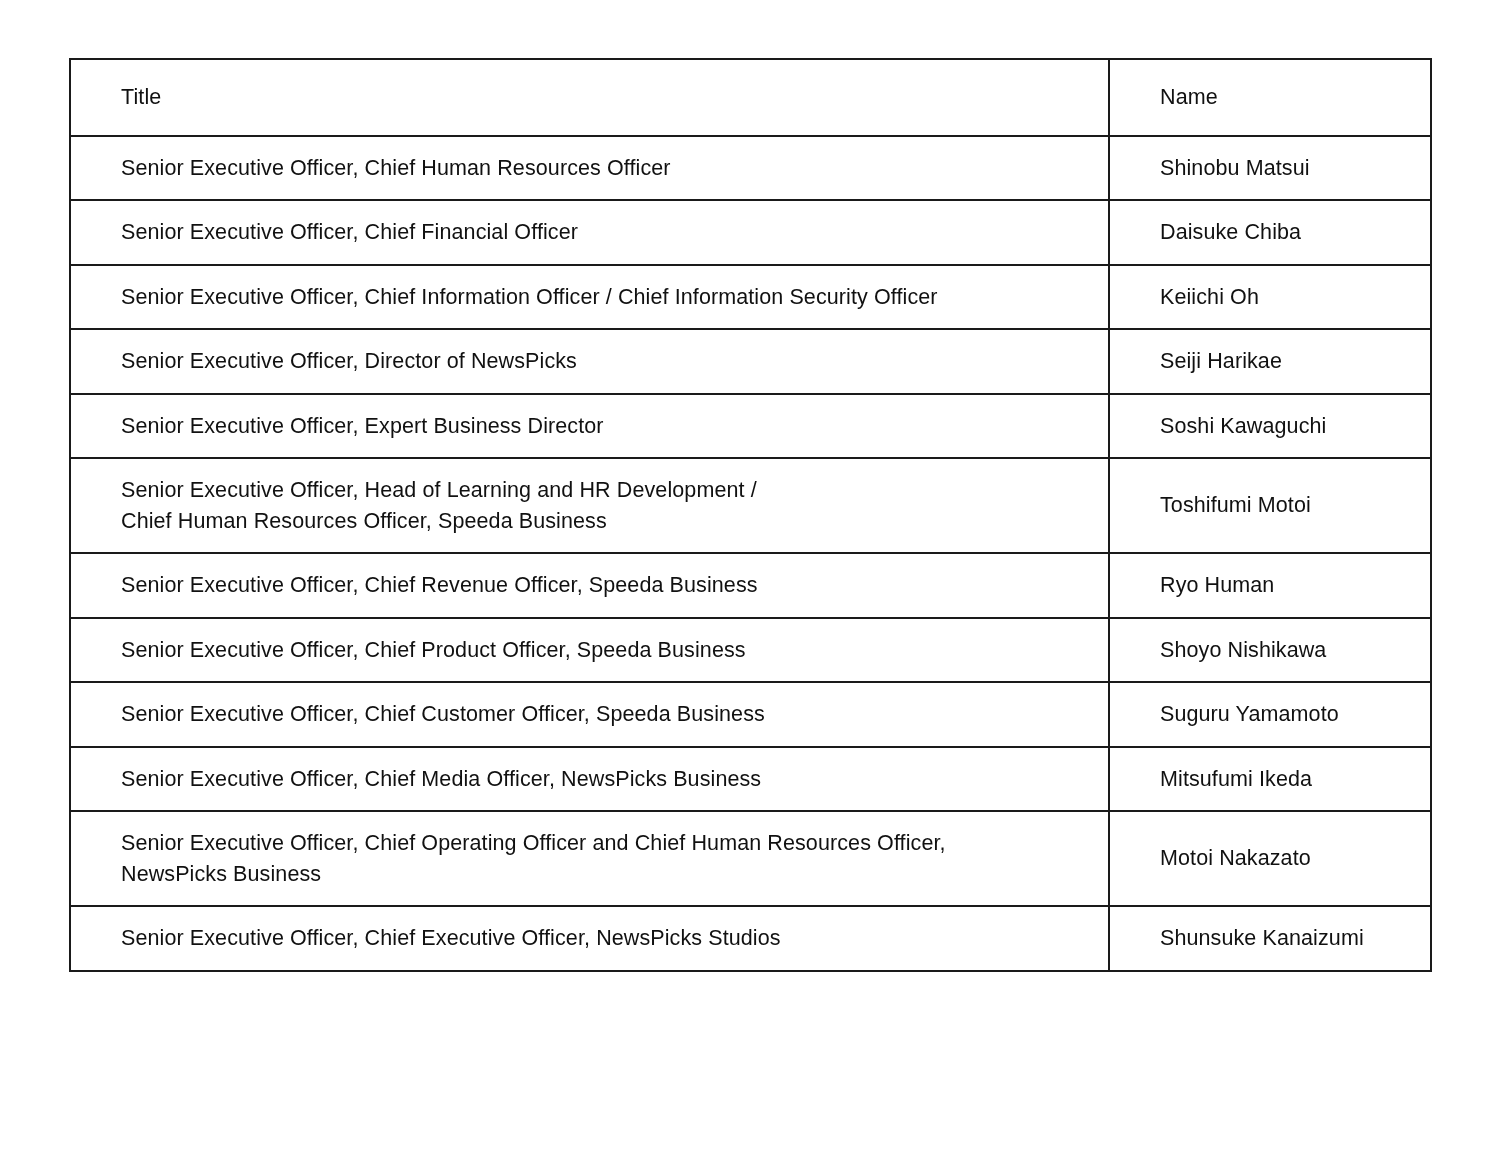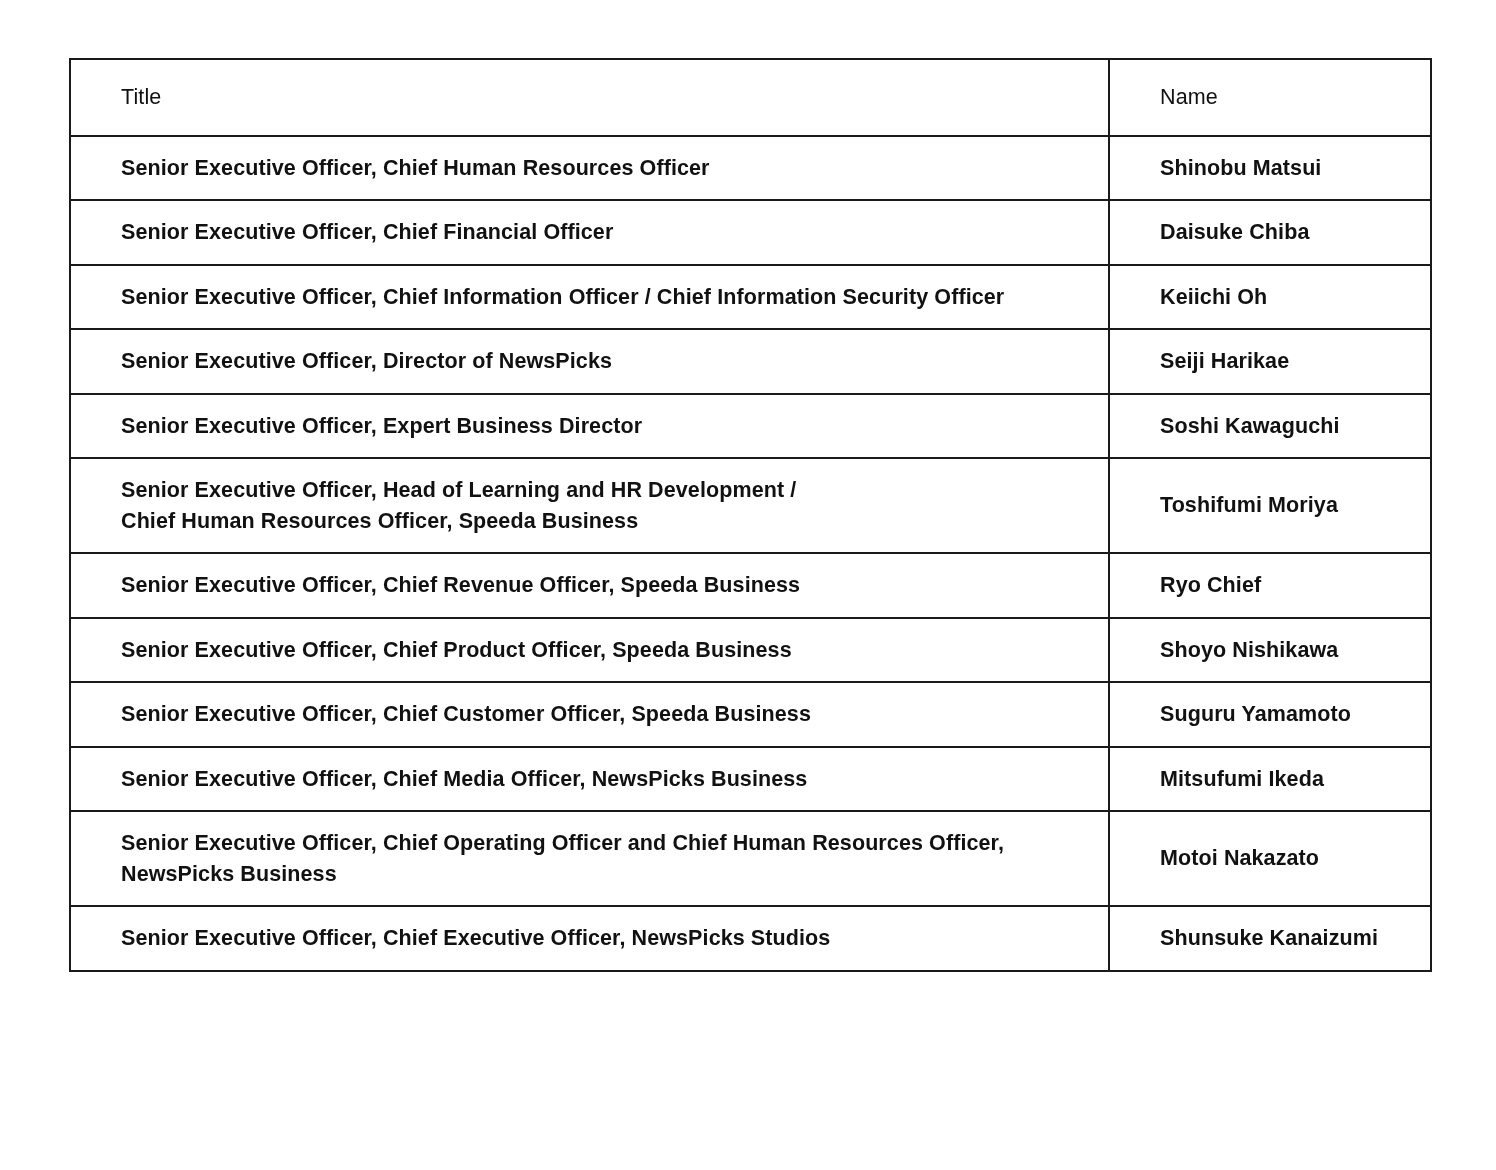--- a/index.html
+++ b/index.html
@@ -33,21 +33,21 @@
   }
   table.officers col.col-title { width: 1039px; }
   table.officers col.col-name  { width: 322px; }
 
   table.officers th,
   table.officers td {
     border: 2px solid #1a1a1a;
     vertical-align: middle;
     padding: 16px 0 16px 50px;
     font-size: 21.5px;
-    font-weight: 700;
+    font-weight: 400;
     line-height: 1.42;
     letter-spacing: 0.1px;
     text-align: left;
   }
   table.officers th {
     font-weight: 400;
   }
   table.officers tr.head th {
     padding-top: 22px;
     padding-bottom: 22px;
@@ -105,27 +105,27 @@
           <td class="title">
               <span class="line2">Senior Executive Officer, Expert Business Director</span>
             </td>
           <td class="name">Soshi Kawaguchi</td>
         </tr>
         <tr>
           <td class="title">
             <span class="line2">Senior Executive Officer, Head of Learning and HR Development /</span>
             <span class="line2">Chief Human Resources Officer, Speeda Business</span>
           </td>
-          <td class="name">Toshifumi Moriya</td>
+          <td class="name">Toshifumi Motoi</td>
         </tr>
         <tr>
           <td class="title">
               <span class="line2">Senior Executive Officer, Chief Revenue Officer, Speeda Business</span>
             </td>
-          <td class="name">Ryo Chief</td>
+          <td class="name">Ryo Human</td>
         </tr>
         <tr>
           <td class="title">
               <span class="line2">Senior Executive Officer, Chief Product Officer, Speeda Business</span>
             </td>
           <td class="name">Shoyo Nishikawa</td>
         </tr>
         <tr>
           <td class="title">
               <span class="line2">Senior Executive Officer, Chief Customer Officer, Speeda Business</span>

